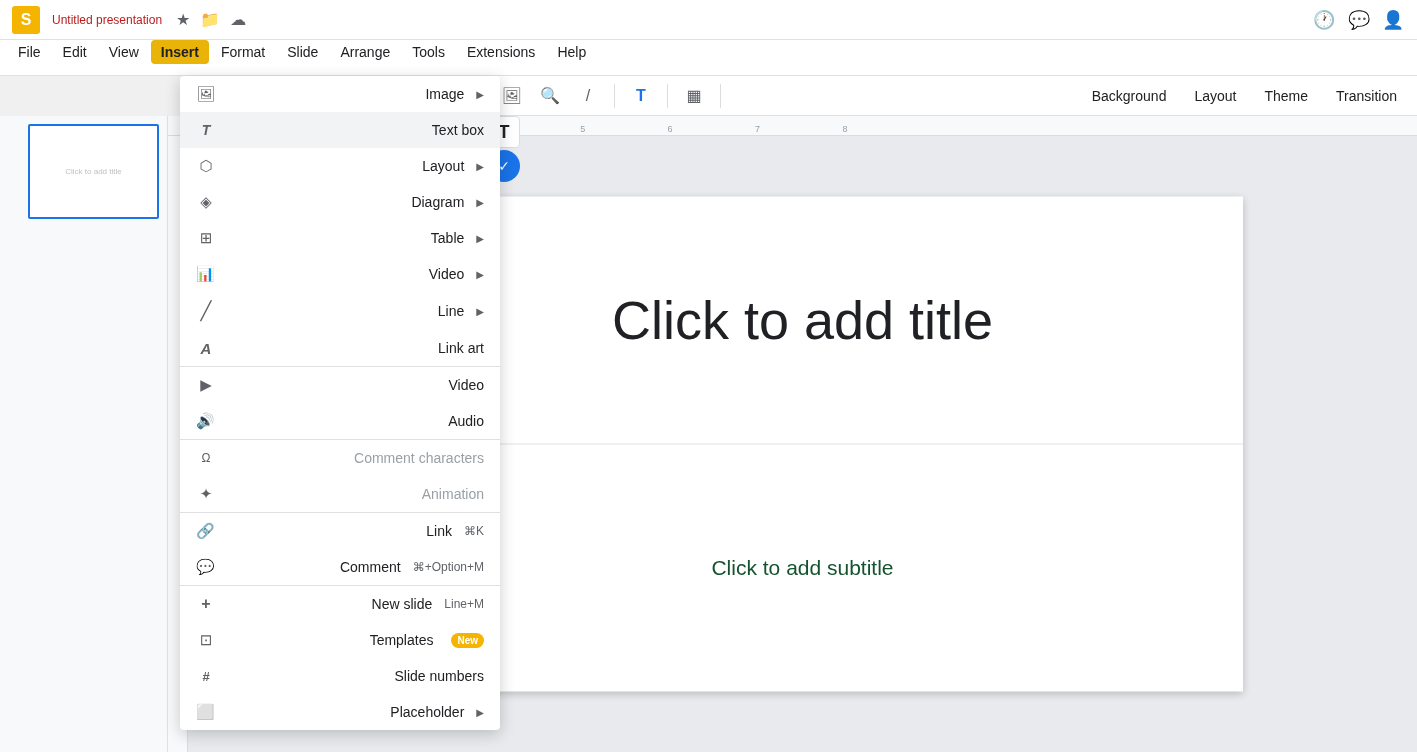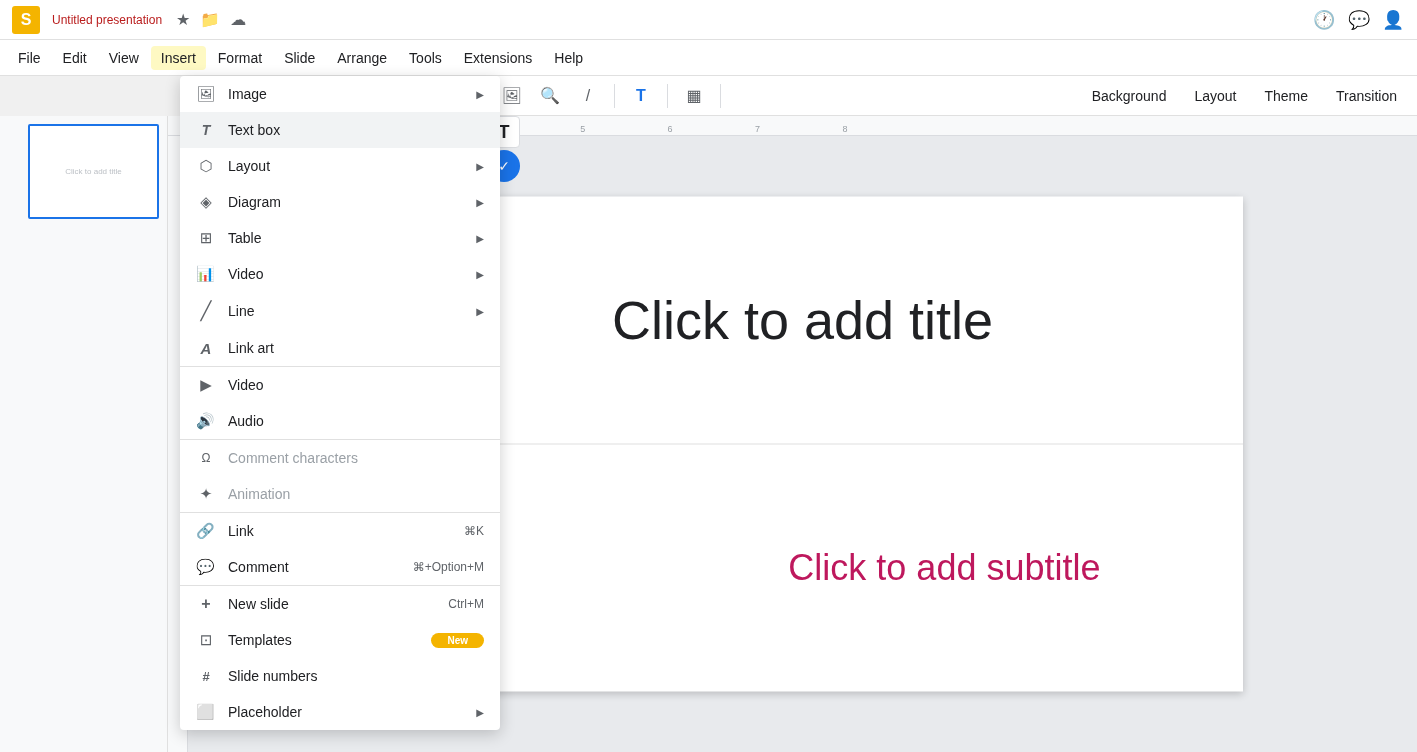--- a/index.html
+++ b/index.html
@@ -24,36 +24,36 @@
     }
     .doc-title { font-size: 12px; color: #b91c1c; margin-left: 4px; }
     .title-icons { display: flex; gap: 10px; align-items: center; margin-left: 6px; }
     .title-icon { font-size: 16px; color: #5f6368; cursor: pointer; }
     .top-right { margin-left: auto; display: flex; align-items: center; gap: 12px; }
     .top-right-icon { font-size: 18px; color: #5f6368; cursor: pointer; }
 
     
     .menu-bar {
       display: flex;
-      align-items: center;
+      align-items: flex-start;
       background: #ffffff;
       height: 36px;
       padding: 0 8px;
       gap: 2px;
       border-bottom: 1px solid #e0e0e0;
     }
     .menu-item {
       padding: 4px 10px;
       font-size: 14px;
       color: #202124;
       cursor: pointer;
       border-radius: 4px;
       white-space: nowrap;
     }
-    .menu-item.insert-active { background: #fef9c3; }
+    .menu-item.insert-active { background: #eab308; font-weight: bold; }
     .toolbar-separator { width: 1px; height: 24px; background: #dadce0; margin: 0 4px; }
     .toolbar-icon-btn {
       width: 32px; height: 32px;
       display: flex; align-items: center; justify-content: center;
       border-radius: 4px; cursor: pointer; border: none; background: transparent;
       font-size: 16px; color: #5f6368;
     }
 
     
     .slide-panel {
@@ -106,23 +106,23 @@
     }
     .slide-title-text {
       font-size: 54px;
       color: #202124;
       font-weight: 400;
       text-align: center;
       padding: 20px;
       width: 80%;
     }
     .slide-subtitle-text {
-      font-size: 36px;
-      color: #be185d;
-      text-align: right;
+      font-size: 21px;
+      color: #14532d;
+      text-align: center;
       padding: 10px;
       width: 70%;
     }
 
     
     .dropdown-menu {
       position: absolute;
       top: 76px;
       left: 180px;
       width: 320px;
@@ -147,39 +147,39 @@
     }
     .drop-item.highlighted { background: #f1f3f4; }
     .drop-item.disabled { color: #9aa0a6; cursor: default; }
     .drop-item .item-icon {
       width: 20px;
       display: flex; align-items: center; justify-content: center;
       font-size: 15px;
       color: #5f6368;
       flex-shrink: 0;
     }
-    .drop-item .item-label { flex: 1; }
+    .drop-item .item-label { flex: 1; text-align: right; }
     .drop-item .item-shortcut {
       font-size: 12px;
       color: #5f6368;
       margin-left: auto;
     }
     .drop-item .item-arrow {
       font-size: 10px;
       color: #5f6368;
       margin-left: auto;
     }
     .new-badge {
       background: #f4b400;
       color: white;
       font-size: 10px;
       font-weight: bold;
-      padding: 2px 16px;
+      padding: 2px 6px;
       border-radius: 10px;
-      margin-left: 19px;
+      margin-left: 6px;
     }
 
     
     .toolbar-special {
       position: absolute;
       top: 76px;
       left: 488px;
       height: 40px;
       display: flex;
       align-items: center;
@@ -394,21 +394,21 @@
       <span class="item-icon">💬</span>
       <span class="item-label">Comment</span>
       <span class="item-shortcut">⌘+Option+M</span>
     </div>
   </div>
 
   <div class="menu-section">
     <div class="drop-item">
       <span class="item-icon" style="font-size:16px;font-weight:bold;">+</span>
       <span class="item-label">New slide</span>
-      <span class="item-shortcut">Ctrl+M</span>
+      <span class="item-shortcut">Line+M</span>
     </div>
     <div class="drop-item">
       <span class="item-icon">⊡</span>
       <span class="item-label">Templates</span>
       <span class="new-badge">New</span>
     </div>
     <div class="drop-item">
       <span class="item-icon" style="font-size:13px;font-weight:bold;">#</span>
       <span class="item-label">Slide numbers</span>
     </div>

